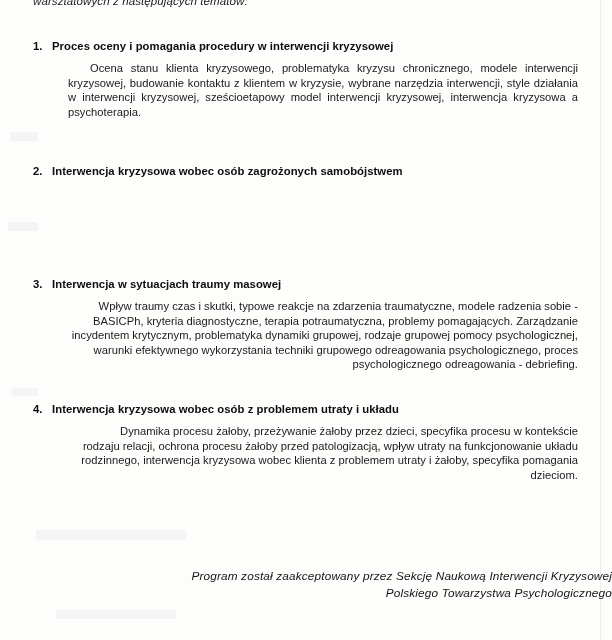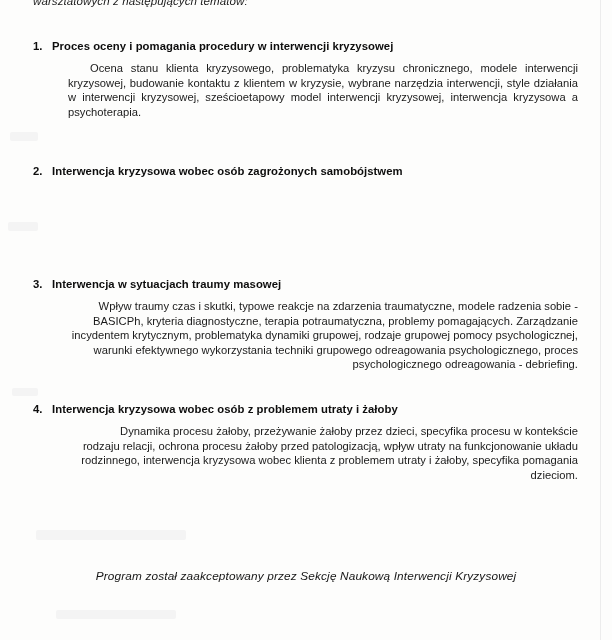--- a/index.html
+++ b/index.html
@@ -96,21 +96,21 @@
     letter-spacing: 0.02px;
   }
   .section-body.no-justify {
     text-align: right;
   }
 
   .footer {
     position: absolute;
     left: 0;
     width: 612px;
-    text-align: center;
+    text-align: right;
     font-style: italic;
     font-size: 11.8px;
     line-height: 17px;
     color: #151515;
     letter-spacing: 0.15px;
   }
   .footer-line {
     display: block;
   }
 </style>
@@ -149,23 +149,24 @@
       <div class="section-heading">
         <span class="section-number">3.</span>
         <span class="section-title">Interwencja w sytuacjach traumy masowej</span>
       </div>
       <div class="section-body no-justify">Wpływ traumy czas i skutki, typowe reakcje na zdarzenia traumatyczne, modele radzenia sobie - BASICPh, kryteria diagnostyczne, terapia potraumatyczna, problemy pomagających. Zarządzanie incydentem krytycznym, problematyka dynamiki grupowej, rodzaje grupowej pomocy psychologicznej, warunki efektywnego wykorzystania techniki grupowego odreagowania psychologicznego, proces psychologicznego odreagowania - debriefing.</div>
     </div>
 
     <div class="section" style="top:403px;">
       <div class="section-heading">
         <span class="section-number">4.</span>
-        <span class="section-title">Interwencja kryzysowa wobec osób z problemem utraty i żałoby</span>
+        <span class="section-title">Interwencja kryzysowa wobec osób z problemem utraty i układu</span>
       </div>
       <div class="section-body no-justify">Dynamika procesu żałoby, przeżywanie żałoby przez dzieci, specyfika procesu w kontekście rodzaju relacji, ochrona procesu żałoby przed patologizacją, wpływ utraty na funkcjonowanie układu rodzinnego, interwencja kryzysowa wobec klienta z problemem utraty i żałoby, specyfika pomagania dzieciom.</div>
     </div>
 
     <div class="footer" style="top:568px;">
       <span class="footer-line">Program został zaakceptowany przez Sekcję Naukową Interwencji Kryzysowej</span>
+      <span class="footer-line">Polskiego Towarzystwa Psychologicznego</span>
     </div>
 
   </div>
 </div>
 
 </body></html>

